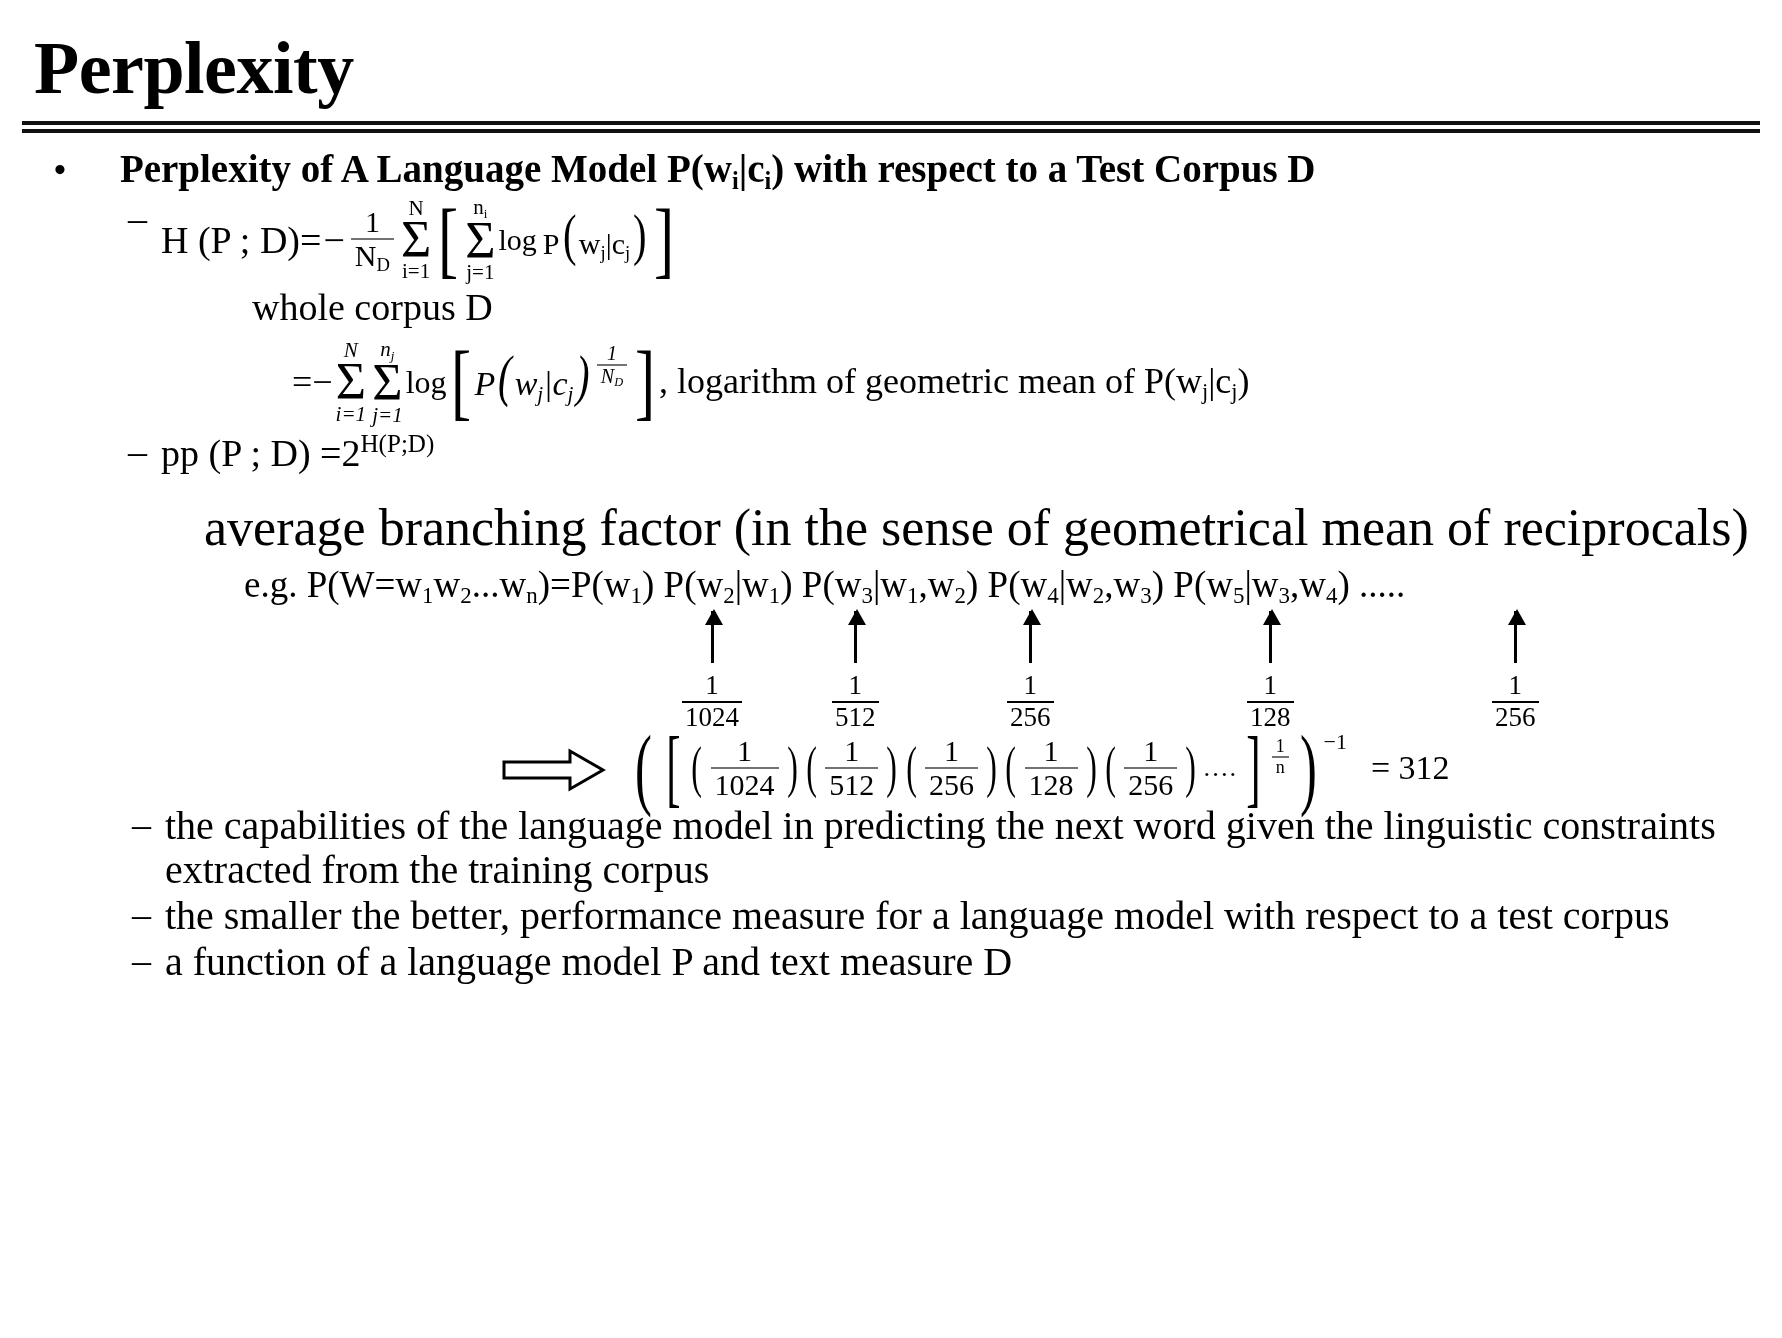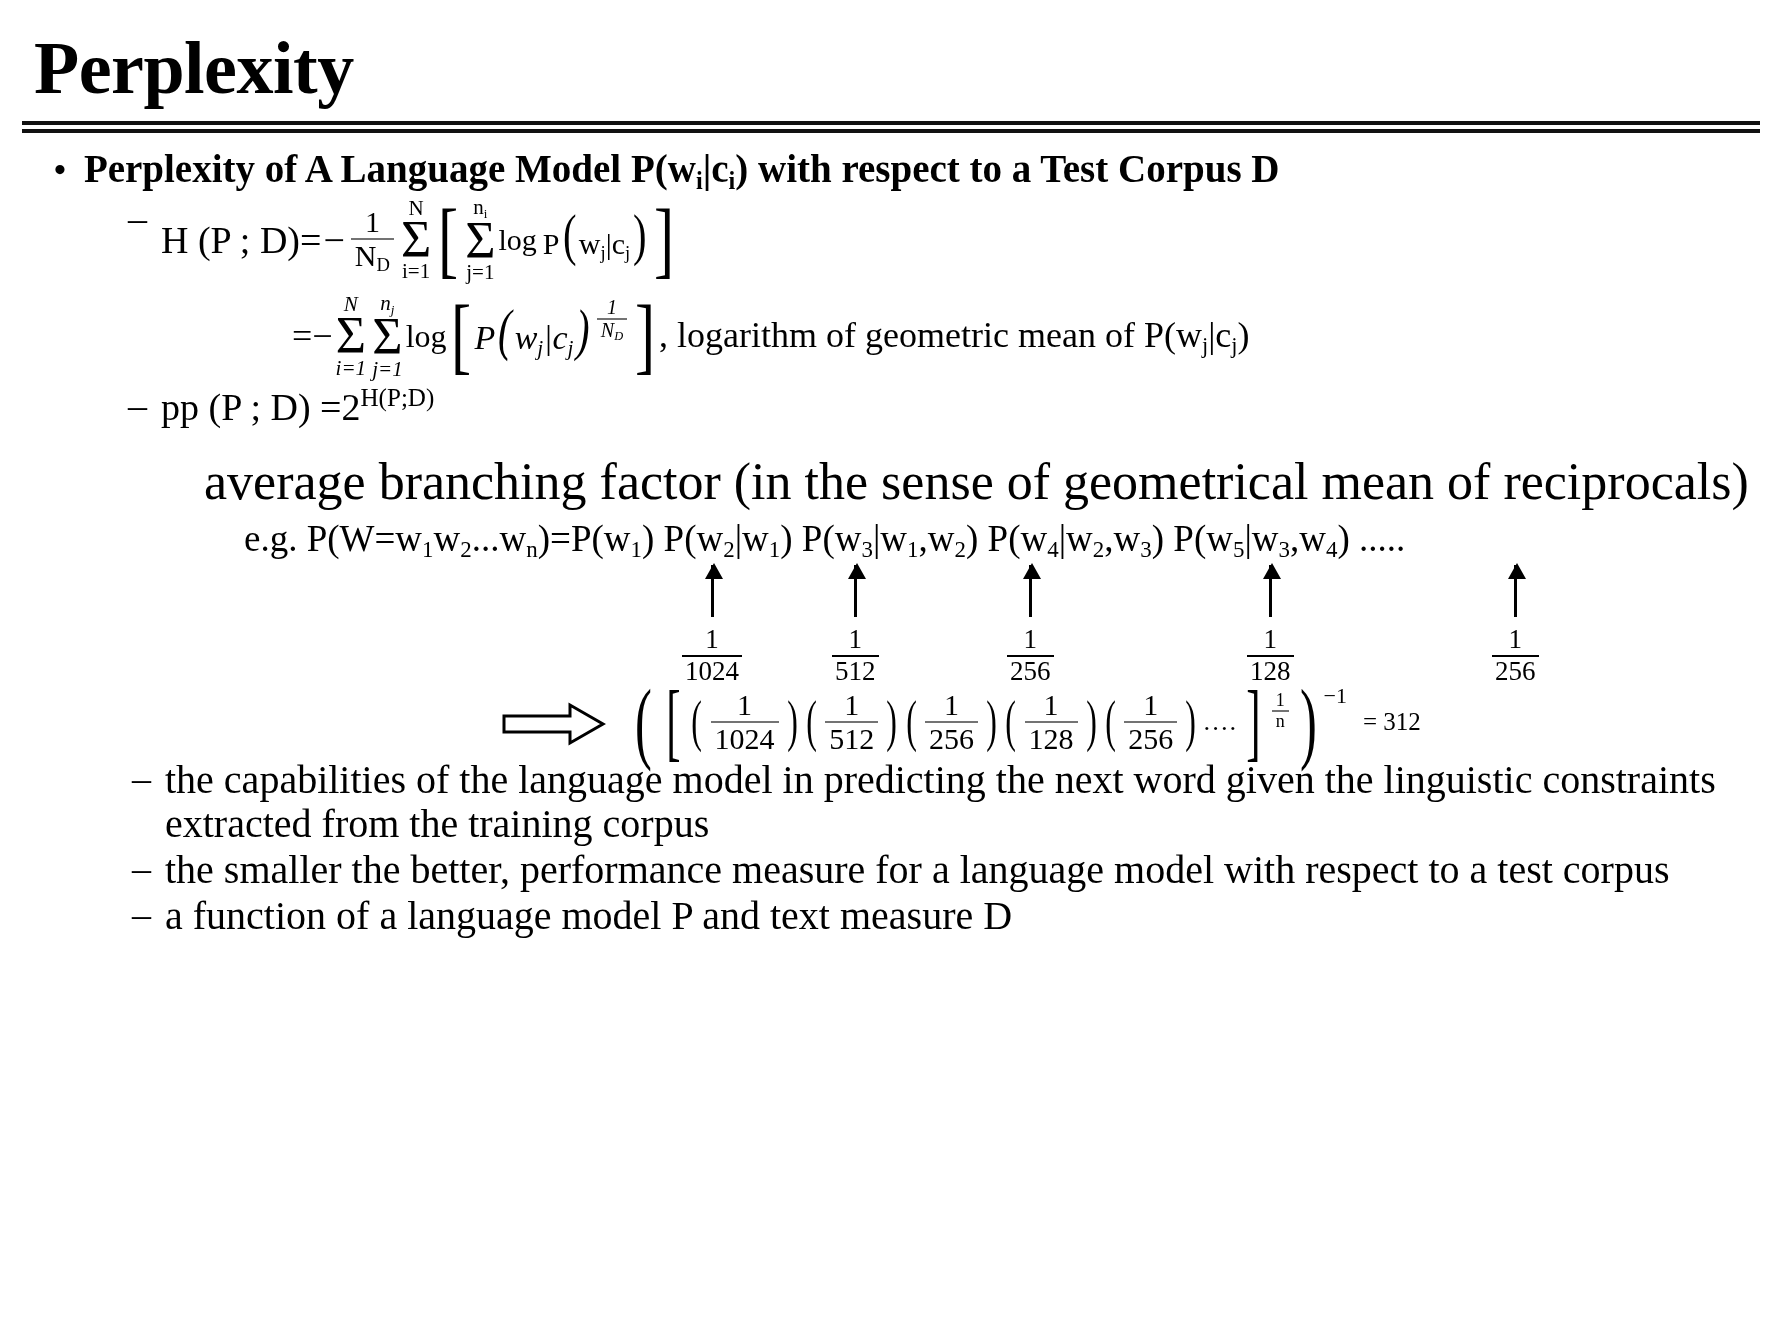--- a/index.html
+++ b/index.html
@@ -46,21 +46,21 @@
     font-weight: bold;
     font-size: 39px;
     line-height: 1.15;
     margin-bottom: 2px;
   }
   .bullet-l1 .dot {
     font-size: 34px;
     line-height: 1;
     margin: 6px 18px 0 22px;
   }
-  .bullet-l1 .txt { max-width: 1660px; }
+  .bullet-l1 .txt { max-width: 1660px; margin-left: 36px; }
   sub { font-size: 0.62em; vertical-align: -0.28em; }
   sup { font-size: 0.62em; vertical-align: 0.5em; }
 
   .dash-item {
     display: flex;
     align-items: flex-start;
     font-size: 38px;
     line-height: 1.12;
     margin: 2px 0;
   }
@@ -200,20 +200,21 @@
             <span class="big">Σ</span>
             <span class="lim">j=1</span>
           </span>
           <span style="font-size:30px;">log</span>
           <span style="font-size:30px;margin-left:6px;">P<span class="paren-big">(</span>w<sub>j</sub>|c<sub>j</sub><span class="paren-big">)</span></span>
           <span class="bigbracket">]</span>
         </span>
       </span>
     </div>
 
+    <div class="centered-text" style="padding-left:220px; text-align:left;">whole corpus D</div>
 
     <div class="eq-row" style="padding-left:260px; margin-top:10px;">
       <span>=−</span>
       <span class="sum">
         <span class="lim ital">N</span>
         <span class="big">Σ</span>
         <span class="lim ital">i=1</span>
       </span>
       <span class="sum">
         <span class="lim ital">n<sub>j</sub></span>
@@ -326,21 +327,21 @@
           <span style="font-size:58px; line-height:0.6; transform:scaleX(0.55); display:inline-block;">)</span>
           <span style="font-size:26px; margin:14px 2px 0 2px;">····</span>
         </span>
         <span style="font-size:86px; line-height:0.55; transform:scaleX(0.5); display:inline-block;">]</span>
         <span class="frac" style="font-size:18px; align-self:flex-start; margin-top:2px;">
           <span class="num">1</span>
           <span class="den">n</span>
         </span>
         <span style="font-size:92px; line-height:0.55; transform:scaleX(0.55); display:inline-block;">)</span>
         <span style="font-size:22px; align-self:flex-start; margin-top:-6px;">−1</span>
-        <span style="margin-left:16px; font-size:25px;">= 312</span>
+        <span style="margin-left:24px; font-size:34px;">= 312</span>
       </div>
     </div>
 
     <div class="bottom-list">
       <div class="dash-item">
         <span class="dash">–</span>
         <span class="dtxt">the capabilities of the language model in predicting the next word given the linguistic constraints extracted from the training corpus</span>
       </div>
       <div class="dash-item">
         <span class="dash">–</span>

